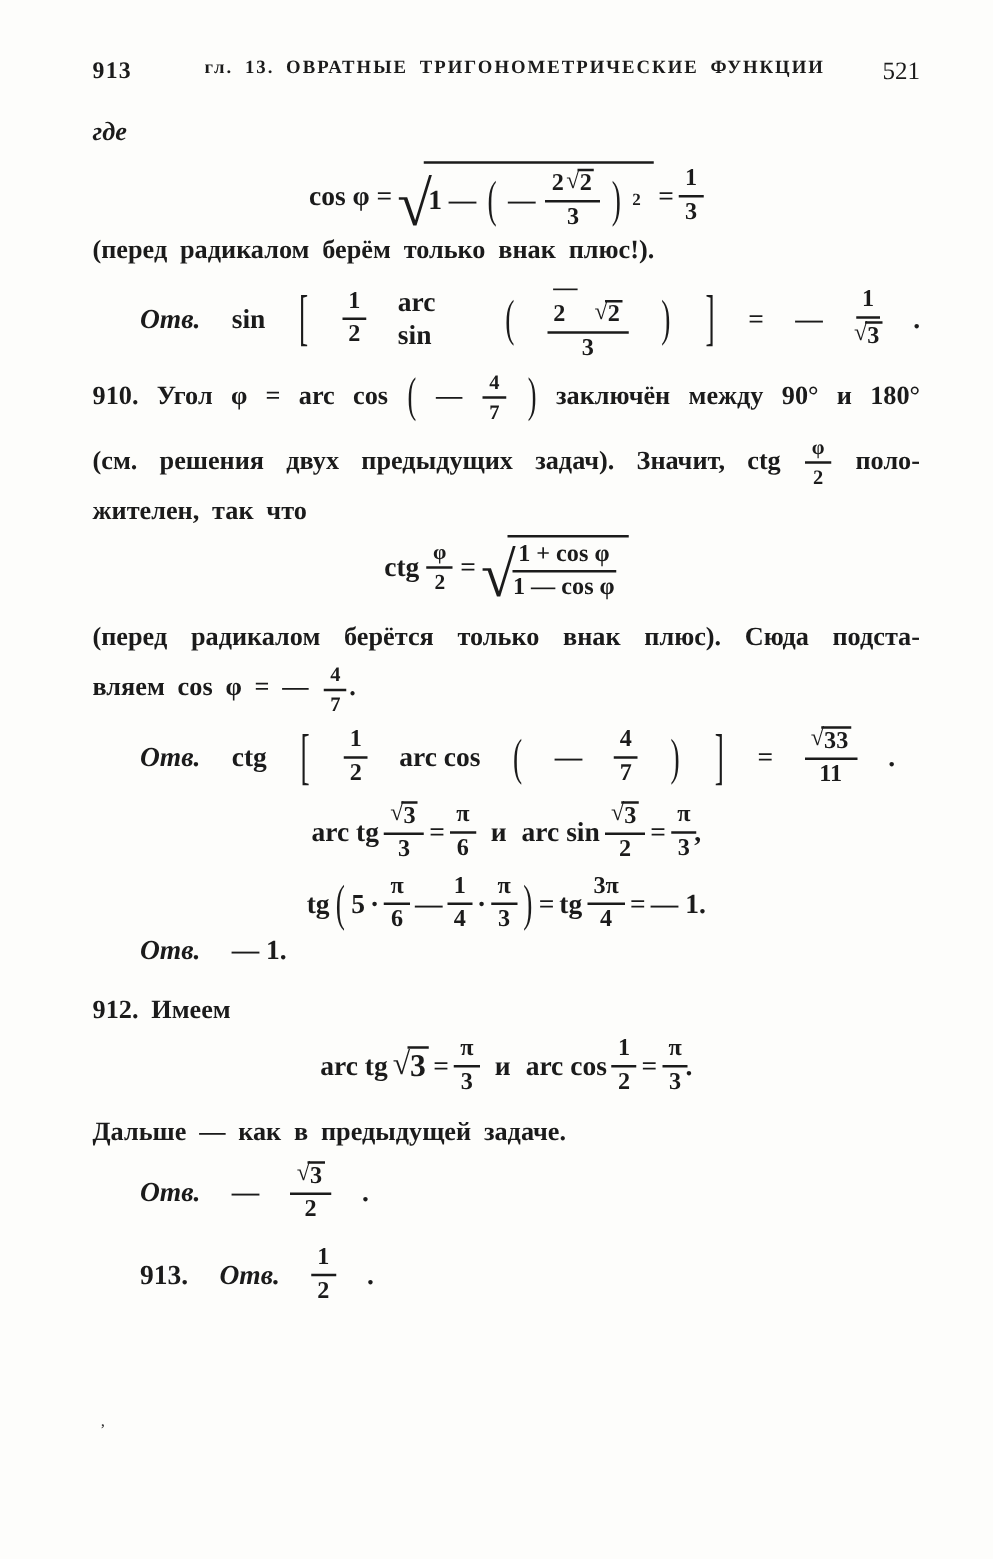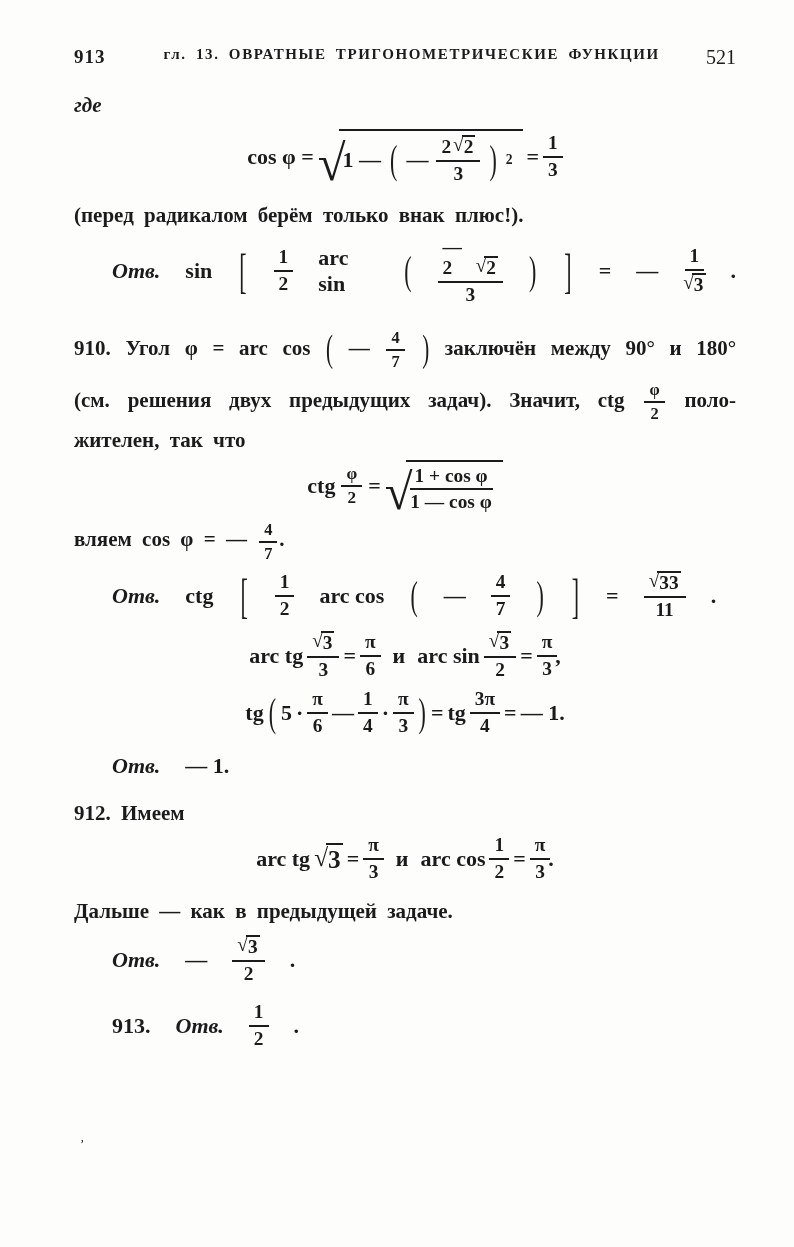--- a/index.html
+++ b/index.html
@@ -45,21 +45,21 @@
   .bigrad{display:inline-flex;align-items:flex-end;}
   .bigrad .rsym{font-size:2.3em;line-height:0.82;font-weight:normal;}
   .bigrad .rbody{display:inline-flex;align-items:center;gap:8px;border-top:2.5px solid #1b1b1b;margin-left:-7px;padding:4px 10px 0 4px;}
 
   
   .bp{display:inline-block;transform:scaleY(1.85);font-weight:normal;margin:0 1px;}
   .bb{display:inline-block;transform:scaleY(2.25);font-weight:normal;margin:0 2px;}
   sup{font-size:0.62em;vertical-align:26px;font-weight:bold;}
 
   .mt6{margin-top:6px;}.mt8{margin-top:8px;}.mt10{margin-top:10px;}
-  .mt14{margin-top:14px;}.mt16{margin-top:16px;}.mt18{margin-top:18px;}
+  .mt14{margin-top:14px;}.mt16{margin-top:0;}.mt18{margin-top:18px;}
   .mt20{margin-top:20px;}.mt22{margin-top:22px;font-style:italic;}
   .tall{line-height:52px;font-family:Liberation Serif, serif;}
   .artifact{position:absolute;left:80px;top:1136px;font-size:13px;font-weight:normal;}
 </style>
 </head>
 <body>
 
 <div class="sheet">
 
   <div class="hdr">
@@ -168,20 +168,21 @@
       <span class="rsym">√</span>
       <span class="rbody">
         <span class="frac">
           <span class="num">1 + cos φ</span>
           <span class="den">1 — cos φ</span>
         </span>
       </span>
     </span>
   </div>
 
+  <div class="tline just mt14">(перед радикалом берётся только внак плюс). Сюда подста-</div>
   <div class="tline tall">
     <span>вляем cos φ = —</span>
     <span class="frac frac-inline">
         <span class="num">4</span>
         <span class="den">7</span>
       </span><span>.</span>
   </div>
 
   <div class="ansline mt6">
     <span class="it">Отв.</span>

